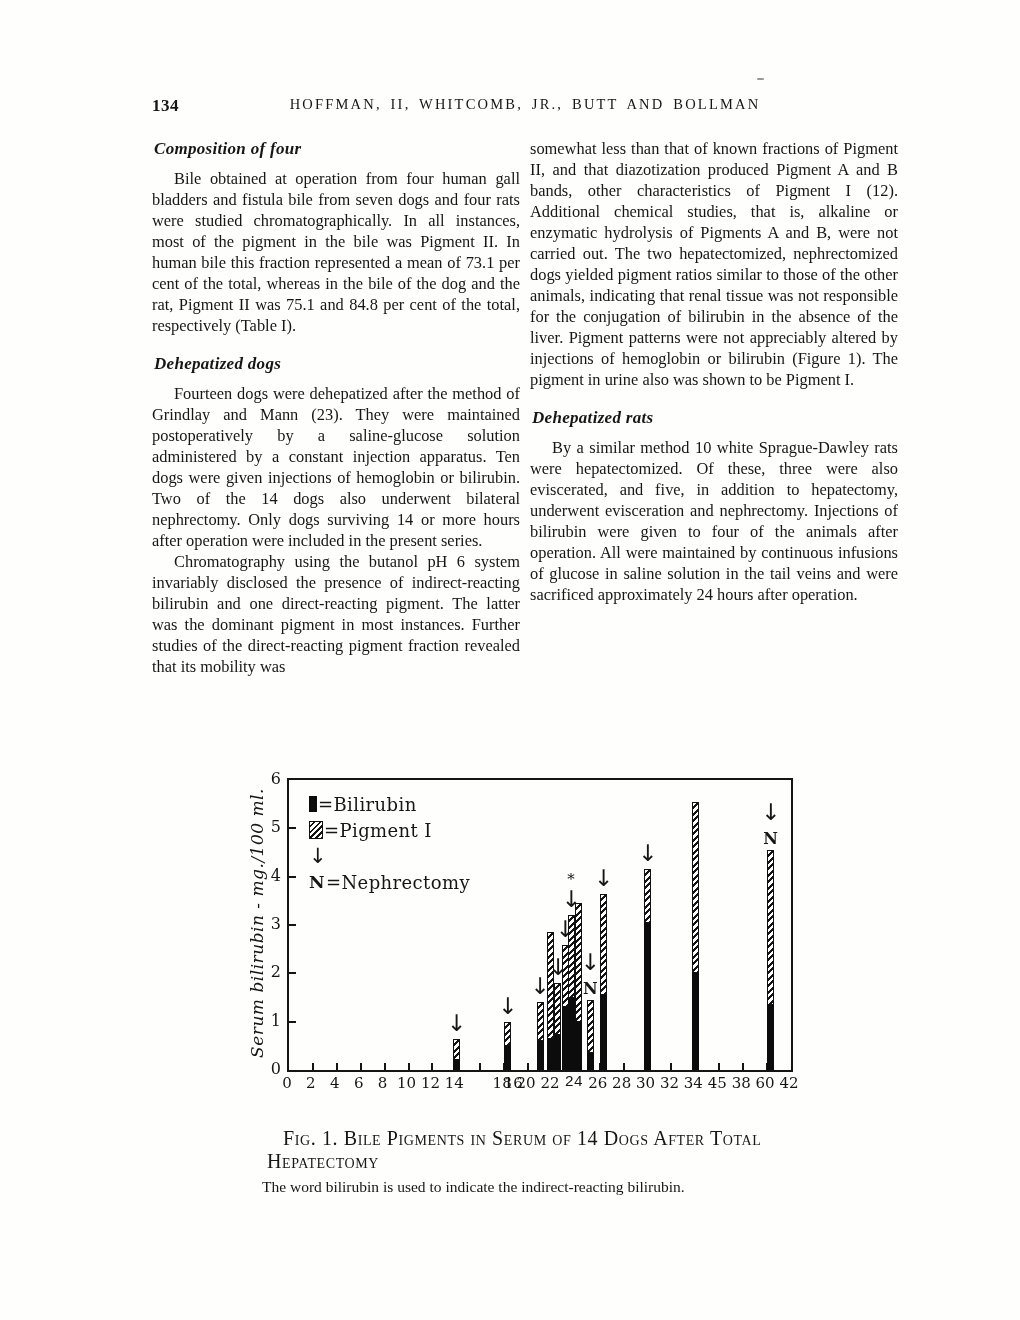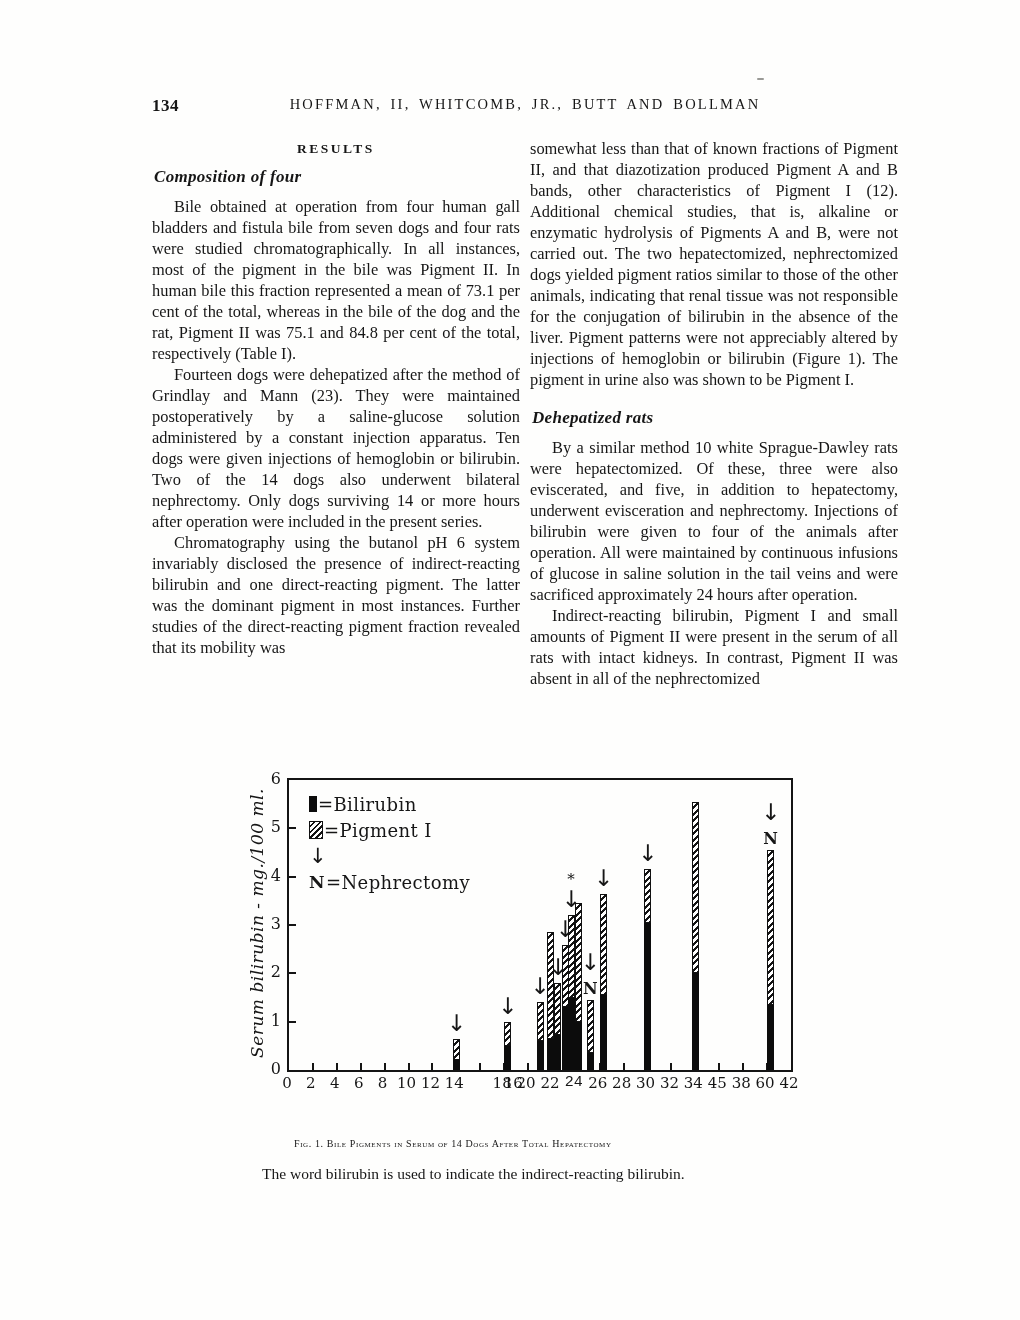--- a/index.html
+++ b/index.html
@@ -46,47 +46,46 @@
   .legend{position:absolute;left:20px;top:11px;}
   .lrow{display:flex;align-items:center;height:26px;font-size:18px;letter-spacing:.4px;}
   .sw{display:inline-block;margin-right:1px;}
   .sw.hatched-swatch{width:12px;height:16px;border:1px solid #111;
      background:repeating-linear-gradient(135deg,#fff 0px,#fff 2.2px,#141414 2.2px,#141414 4.2px);}
   .sw.solid-swatch{width:8px;height:16px;background:#0c0c0c;}
   .sw.glyph-arrow{font-size:21px;font-family:"DejaVu Sans",sans-serif;line-height:16px;}
   .sw.glyph-N{font-size:17px;font-weight:bold;}
   
   .caption{position:absolute;left:262px;top:352px;width:516px;font-family:"Liberation Serif",serif;}
-  .cap1{font-variant:small-caps;font-size:10px;text-indent:16px;letter-spacing:.6px;margin:16px;}
+  .cap1{font-variant:small-caps;font-size:20px;text-indent:16px;letter-spacing:.6px;margin:5px;}
   .cap2{font-size:15.5px;margin:1px 0 0 0;}
 </style>
 </head>
 <body>
 
 <div class="page">
 
   <div class="header">
     <span class="pagenum">134</span>
     <div class="runhead">HOFFMAN, II, WHITCOMB, JR., BUTT AND BOLLMAN</div>
   </div>
   <div class="artifact"></div>
 
   <div class="col col-left">
-    <h3 class="sechead">RESULTS</h3>
     <h4 class="subhead">Composition of four</h4>
     <p class="body indent">Bile obtained at operation from four human gall bladders and fistula bile from seven dogs and four rats were studied chromatographically.  In all instances, most of the pigment in the bile was Pigment II.  In human bile this fraction represented a mean of 73.1 per cent of the total, whereas in the bile of the dog and the rat, Pigment II was 75.1 and 84.8 per cent of the total, respectively (Table I).</p>
+    <h4 class="subhead gap">Dehepatized dogs</h4>
     <p class="body indent">Fourteen dogs were dehepatized after the method of Grindlay and Mann (23).  They were maintained postoperatively by a saline-glucose solution administered by a constant injection apparatus.  Ten dogs were given injections of hemoglobin or bilirubin.  Two of the 14 dogs also underwent bilateral nephrectomy.  Only dogs surviving 14 or more hours after operation were included in the present series.</p>
     <p class="body indent">Chromatography using the butanol pH 6 system invariably disclosed the presence of indirect-reacting bilirubin and one direct-reacting pigment.  The latter was the dominant pigment in most instances.  Further studies of the direct-reacting pigment fraction revealed that its mobility was</p>
   </div>
 
   <div class="col col-right">
     <p class="body">somewhat less than that of known fractions of Pigment II, and that diazotization produced Pigment A and B bands, other characteristics of Pigment I (12).  Additional chemical studies, that is, alkaline or enzymatic hydrolysis of Pigments A and B, were not carried out.  The two hepatectomized, nephrectomized dogs yielded pigment ratios similar to those of the other animals, indicating that renal tissue was not responsible for the conjugation of bilirubin in the absence of the liver.  Pigment patterns were not appreciably altered by injections of hemoglobin or bilirubin (Figure 1).  The pigment in urine also was shown to be Pigment I.</p>
     <h4 class="subhead gap">Dehepatized rats</h4>
     <p class="body indent">By a similar method 10 white Sprague-Dawley rats were hepatectomized.  Of these, three were also eviscerated, and five, in addition to hepatectomy, underwent evisceration and nephrectomy.  Injections of bilirubin were given to four of the animals after operation.  All were maintained by continuous infusions of glucose in saline solution in the tail veins and were sacrificed approximately 24 hours after operation.</p>
-    <p class="body indent">Indirect-reacting bilirubin, Pigment I and small amounts of Pigment II were present in the serum of all rats with intact kidneys.  In contrast, Pigment II was absent in all of the nephrectomized</p>
   </div>
 
   <div class="figure-area">
     <div class="ylabel">Serum bilirubin - mg./100 ml.</div>
     <div class="plot">
       <div class="legend">
           <div class="lrow">
             <span class="sw solid-swatch"></span>
             <span>=Bilirubin</span>
           </div>

